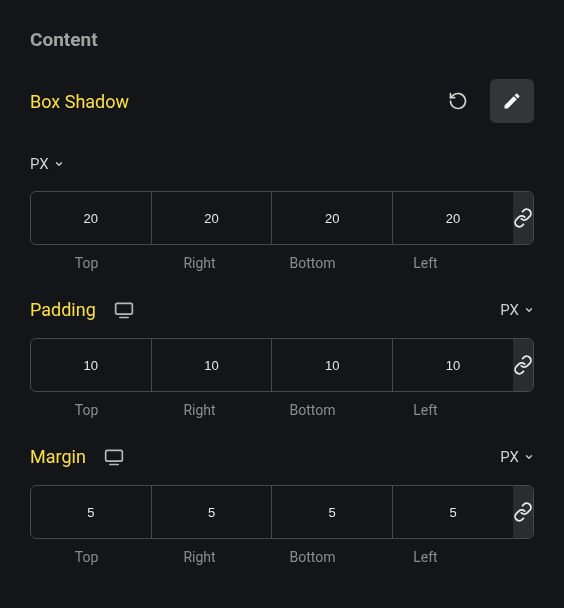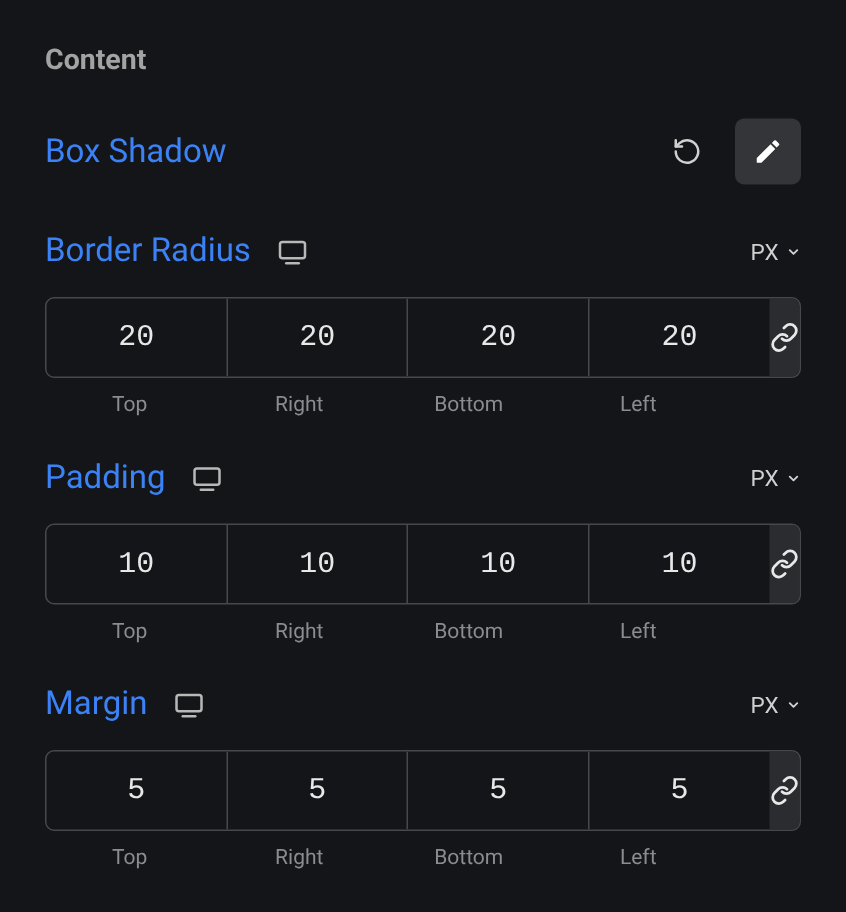--- a/index.html
+++ b/index.html
@@ -31,23 +31,23 @@
       margin-bottom: 18px;
     }
 
     .row-label-group {
       display: flex;
       align-items: center;
       gap: 18px;
     }
 
     .row-label {
-      font-size: 22px;
+      font-size: 18px;
       font-weight: 400;
-      color: #3b82f6;
+      color: #fde047;
     }
 
     .row-actions {
       display: flex;
       align-items: center;
       gap: 10px;
     }
 
     .icon-btn {
       width: 44px;
@@ -103,24 +103,24 @@
       margin-top: 14px;
     }
 
     .spacing-input {
       width: 100%;
       height: 52px;
       background: transparent;
       border: none;
       border-right: 1px solid #46484c;
       color: #e8e8e8;
-      font-size: 20px;
+      font-size: 13px;
       text-align: center;
       outline: none;
-      font-family: Liberation Mono, monospace;
+      font-family: Liberation Sans, sans-serif;
     }
 
     .link-cell {
       width: 52px;
       height: 52px;
       background: #2a2c30;
       display: flex;
       align-items: center;
       justify-content: center;
       cursor: pointer;
@@ -166,29 +166,20 @@
     <div class="icon-btn filled">
       <svg width="20" height="20" viewBox="0 0 24 24" fill="currentColor">
         <path d="M3 17.25V21h3.75L17.81 9.94l-3.75-3.75L3 17.25zM20.71 7.04a1 1 0 0 0 0-1.41l-2.34-2.34a1 1 0 0 0-1.41 0l-1.83 1.83 3.75 3.75 1.83-1.83z"></path>
       </svg>
     </div>
   </div>
 </div>
 
 <div class="spacing-group">
   <div class="row">
-    <div class="row-label-group">
-      <span class="row-label">Border Radius</span>
-      <span class="device-icon">
-        <svg width="20" height="20" viewBox="0 0 24 24" fill="none" stroke="currentColor" stroke-width="2" stroke-linecap="round" stroke-linejoin="round">
-          <rect x="2" y="4" width="20" height="13" rx="2" ry="2"></rect>
-          <line x1="7" y1="21" x2="17" y2="21"></line>
-        </svg>
-      </span>
-    </div>
     <div class="unit-selector">
       <span>PX</span>
       <svg viewBox="0 0 24 24" fill="none" stroke="currentColor" stroke-width="3" stroke-linecap="round" stroke-linejoin="round">
         <polyline points="6 9 12 15 18 9"></polyline>
       </svg>
     </div>
   </div>
   <div class="spacing-inputs">
     <input class="spacing-input" value="20" style="">
     <input class="spacing-input" value="20" style="">

